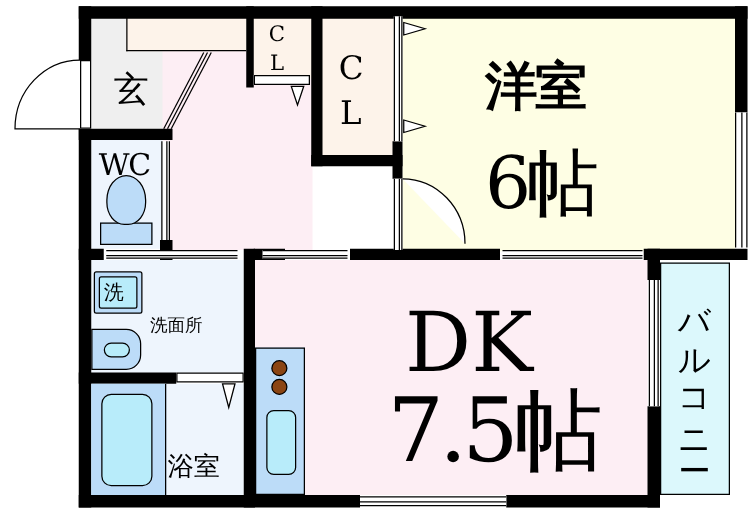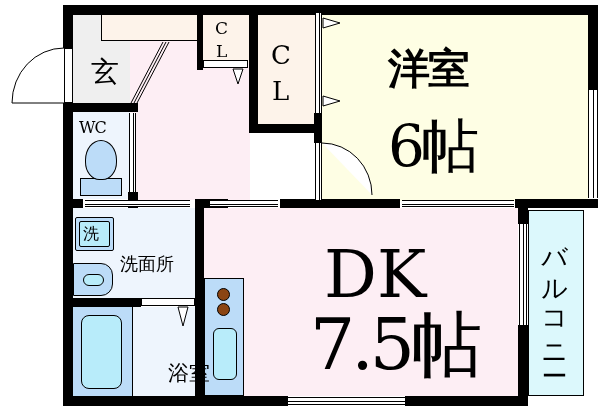--- a/index.html
+++ b/index.html
@@ -91,24 +91,24 @@
   <div class="abs" style="left:8px;top:8px;width:41px;height:74px;background:#b8ecfa;border:1px solid #000;border-radius:8px;"></div>
 </div>
 
 <div class="abs" style="left:204px;top:278px;width:40px;height:118px;background:#bcdcf8;border:1px solid #000;">
   <div class="abs" style="left:12px;top:9px;width:13px;height:13px;border-radius:50%;background:#8b4513;border:1px solid #000;"></div>
   <div class="abs" style="left:12px;top:24px;width:13px;height:13px;border-radius:50%;background:#8b4513;border:1px solid #000;"></div>
   <div class="abs" style="left:8px;top:49px;width:24px;height:52px;background:#b8ecfa;border:1px solid #000;border-radius:6px;"></div>
 </div>
 
 <div class="label" style="left:91px;top:58px;font-size:28px;">玄</div>
-<div class="label" style="left:79px;top:120px;font-size:16px;letter-spacing:-1px;">WC</div>
+<div class="label" style="left:79px;top:120px;font-size:24px;letter-spacing:-1px;">WC</div>
 <div class="label" style="left:215px;top:20px;font-size:17px;">C</div>
 <div class="label" style="left:216px;top:43px;font-size:17px;">L</div>
 <div class="label" style="left:271px;top:42px;font-size:26px;">C</div>
 <div class="label" style="left:272px;top:78px;font-size:26px;">L</div>
 <div class="label" style="left:388px;top:48px;font-size:42px;font-weight:bold;letter-spacing:-2px;">洋室</div>
 <div class="label" style="left:388px;top:117px;font-size:58px;letter-spacing:-4px;">6帖</div>
 <div class="label" style="left:324px;top:242px;font-size:66px;">DK</div>
 <div class="label" style="left:310px;top:309px;font-size:71px;letter-spacing:-4px;">7.5帖</div>
-<div class="label" style="left:120px;top:255px;font-size:18px;">洗面所</div>
-<div class="label" style="left:134px;top:363px;font-size:21px;margin-left:34px;">浴室</div>
+<div class="label" style="left:120px;top:255px;font-size:14px;font-family:Liberation Mono, monospace;">洗面所</div>
+<div class="label" style="left:134px;top:363px;font-size:21px;">浴室</div>
 <div class="label" style="left:542px;top:228px;font-size:26px;writing-mode:vertical-rl;letter-spacing:4px;">バルコニー</div>
 
 </body></html>

